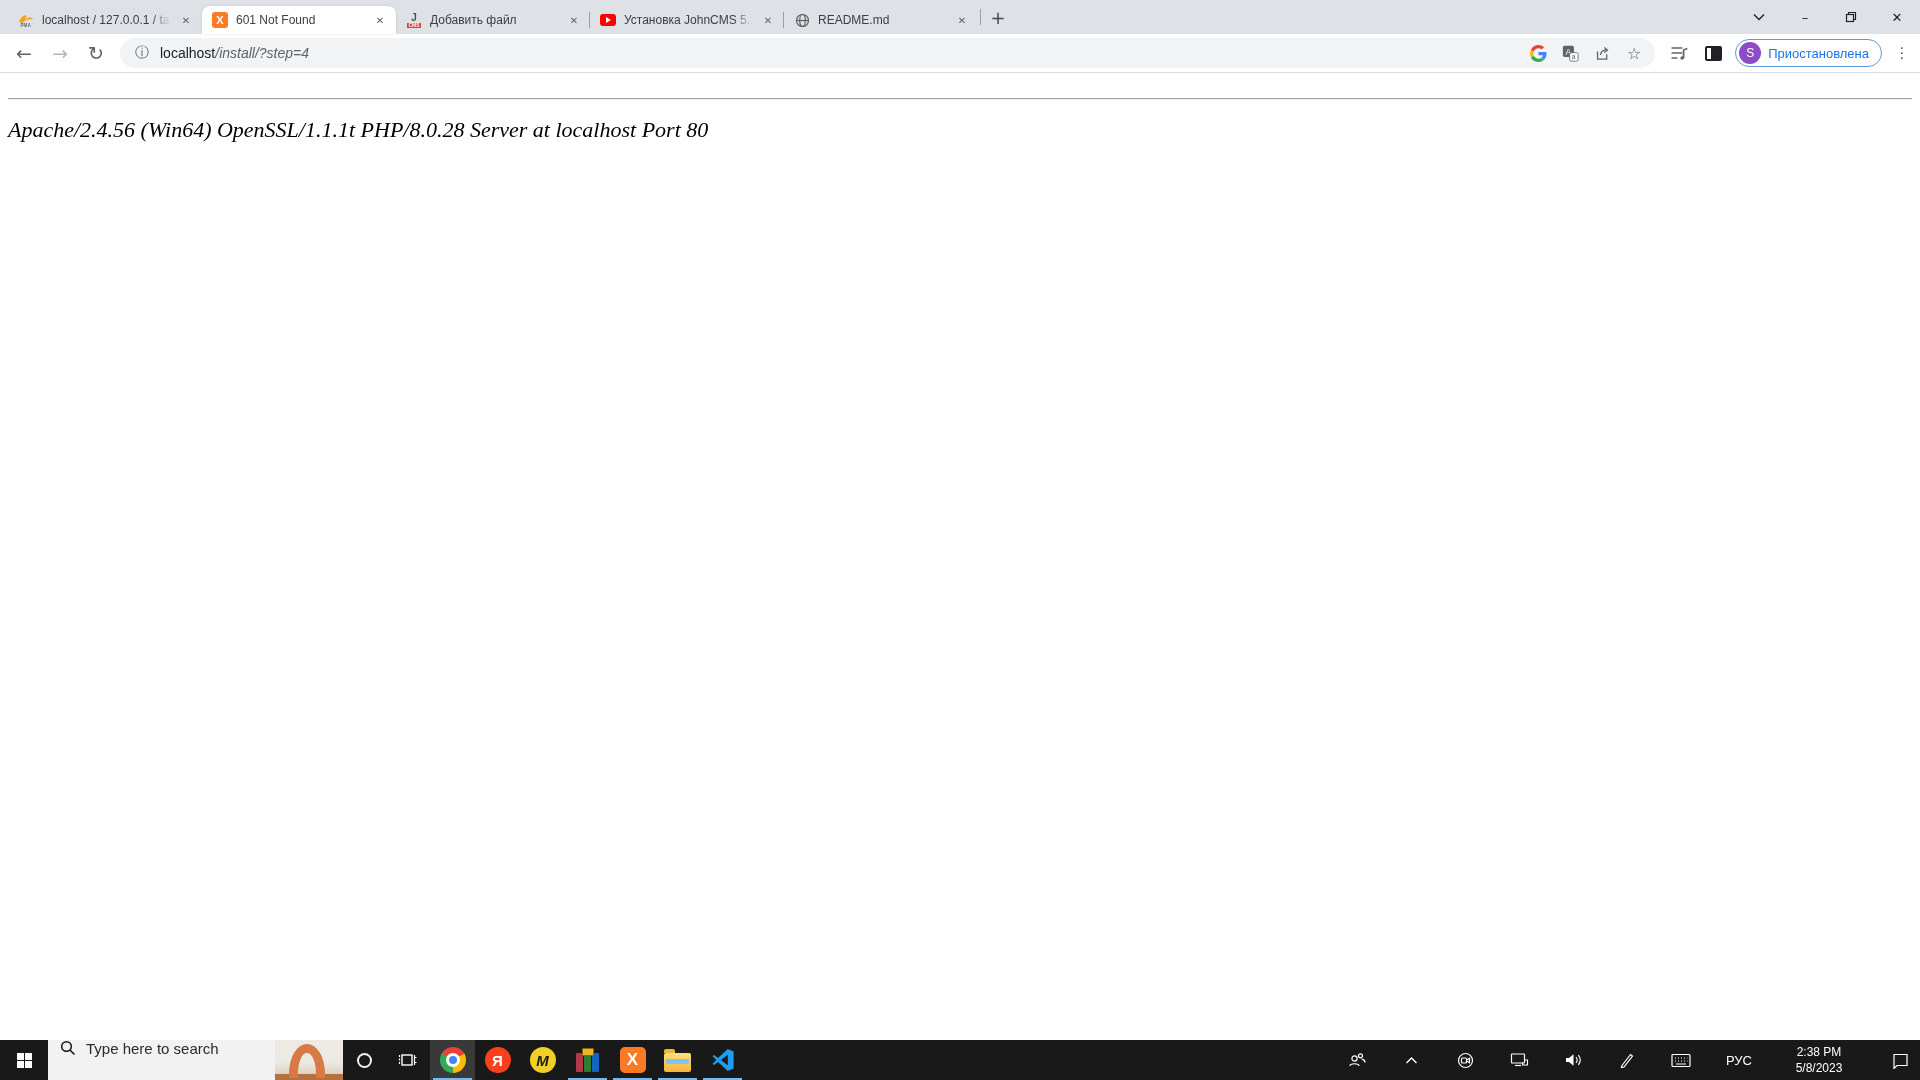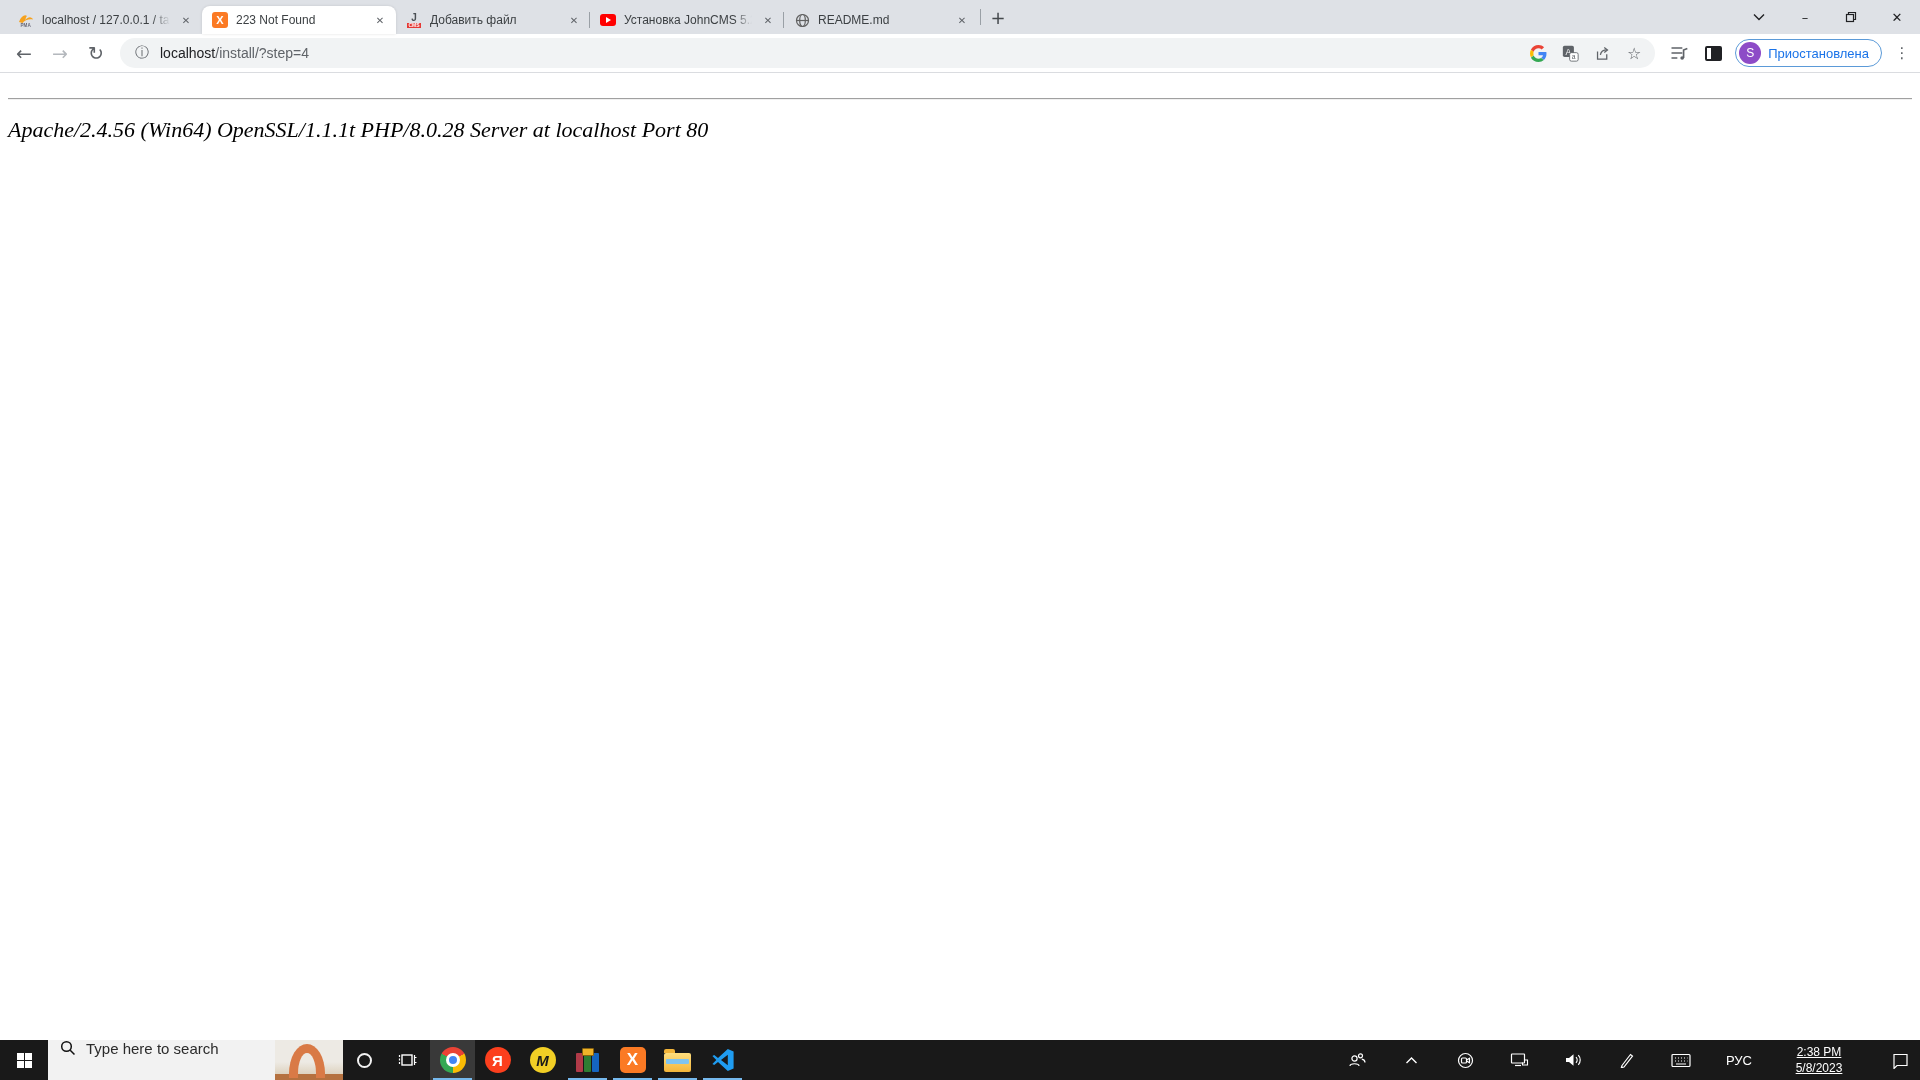--- a/index.html
+++ b/index.html
@@ -23,21 +23,21 @@
   .win-btn svg { display:block; }
 
   
   .toolbar { height:39px; background:var(--toolbar_bg,#fff); border-bottom:1px solid #dadce0; display:flex; align-items:center; padding:0 8px; gap:4px; flex:none; }
   .nav-btn { width:32px; height:32px; border-radius:50%; display:flex; align-items:center; justify-content:center; font-size:19px; color:var(--icon_gray,#5f6368); }
   .nav-btn.disabled { color:#b4b8bd; }
   .omnibox { flex:1; height:30px; background:var(--omnibox_bg,#f1f3f4); border-radius:15px; display:flex; align-items:center; padding:0 12px 0 10px; margin:0 4px; }
   .omni-info { width:24px; height:24px; display:flex; align-items:center; justify-content:center; font-size:14px; color:var(--icon_gray,#5f6368); }
   .omni-url { flex:1; font-size:14px; margin-left:6px; white-space:nowrap; }
   .omni-url .host { color:var(--text_dark,#202124); }
-  .omni-url .path { color:var(--icon_gray,#5f6368); }
+  .omni-url .path { color:var(--icon_gray,#5f6368);font-style:italic; }
   .omni-actions { display:flex; align-items:center; gap:14px; }
   .omni-actions .act { width:18px; height:18px; display:flex; align-items:center; justify-content:center; font-size:16px; color:var(--icon_gray,#5f6368); }
   .tool-right { display:flex; align-items:center; gap:10px; padding-left:4px; }
   .tool-ic { width:24px; height:24px; display:flex; align-items:center; justify-content:center; color:var(--icon_gray,#5f6368); }
   .sidepanel-ic { width:17px; height:15px; border:2px solid #202124; border-radius:2px; background:linear-gradient(90deg,#fff 0 31%, #202124 31%); }
   .profile-chip { height:28px; border:1.5px solid #5b9ad8; border-radius:15px; background:#fff; display:flex; align-items:center; gap:7px; padding:0 12px 0 3px; }
   .profile-avatar { width:22px; height:22px; border-radius:50%; background:var(--profile_purple,#8d4bc7); color:#fff; font-size:12px; display:flex; align-items:center; justify-content:center; }
   .profile-label { font-size:13px; color:var(--accent_blue,#1a73e8); }
   .kebab { font-size:15px; color:var(--icon_gray,#5f6368); width:20px; text-align:center; }
 
@@ -61,21 +61,21 @@
   .search-art .ground { position:absolute; left:0; bottom:0; width:100%; height:6px; background:#b5713f; }
   .tb-btn.cortana { width:42px; }
   .cortana-ring { width:15px; height:15px; border:2px solid #f2f2f2; border-radius:50%; }
   .apps { display:flex; }
   .app { width:45px; display:flex; align-items:center; justify-content:center; position:relative; }
   .app.running::after { content:""; position:absolute; bottom:0; left:3px; right:3px; height:2px; background:var(--taskbar_underline,#76b9ed); }
   .app.focused { background:rgba(255,255,255,.14); }
   .tray { margin-left:auto; display:flex; align-items:center;gap:24px; }
   .tray-ic { width:30px; height:40px; display:flex; align-items:center; justify-content:center; }
   .tray-lang { width:38px; text-align:center; font-size:13px; }
-  .tray-clock { width:74px; text-align:center; font-size:12px; line-height:1.35;text-decoration:underline; }
+  .tray-clock { width:74px; text-align:center; font-size:12px; line-height:1.35; }
   .tray-ac { width:40px; display:flex; align-items:center; justify-content:center; height:40px; }
 
   
   .xampp-ic { background:var(--xampp_orange,#fb7a24); color:#fff; border-radius:3px; font-weight:bold; display:flex; align-items:center; justify-content:center; }
   .xampp-16 { width:16px; height:16px; font-size:11px; }
   .xampp-26 { width:26px; height:26px; font-size:17px; border-radius:5px; }
   .johncms-ic { display:flex; flex-direction:column; align-items:center; line-height:1; }
   .johncms-ic .j { font-size:10px; font-weight:bold; color:#4a4f54; }
   .johncms-ic .cms { font-size:5px; font-weight:bold; color:#fff; background:var(--johncms_red,#e53935); padding:0 1px; }
   .yt-ic { width:16px; height:12px; background:var(--youtube_red,#ff0000); border-radius:3px; display:flex; align-items:center; justify-content:center; }
@@ -104,21 +104,21 @@
           <text x="2.5" y="15" font-size="4.6" font-weight="bold" fill="#6a6a7a" font-family="Liberation Sans, sans-serif">PMA</text>
         </svg>
     </span>
     <span class="tab-label">localhost / 127.0.0.1 / takewap | p</span>
     <span class="tab-close glyph">✕</span>
   </div>
   <div class="tab active">
     <span class="favicon">
         <span class="xampp-ic xampp-16">X</span>
       </span>
-    <span class="tab-label" style="-webkit-mask-image:none;mask-image:none;">223 Not Found</span>
+    <span class="tab-label" style="-webkit-mask-image:none;mask-image:none;">601 Not Found</span>
     <span class="tab-close glyph">✕</span>
   </div>
   <div class="tab">
     <span class="favicon">
         <span class="johncms-ic">
           <span class="j">J</span>
           <span class="cms">CMS</span>
         </span>
       </span>
     <span class="tab-label" style="-webkit-mask-image:none;mask-image:none;">Добавить файл</span>

